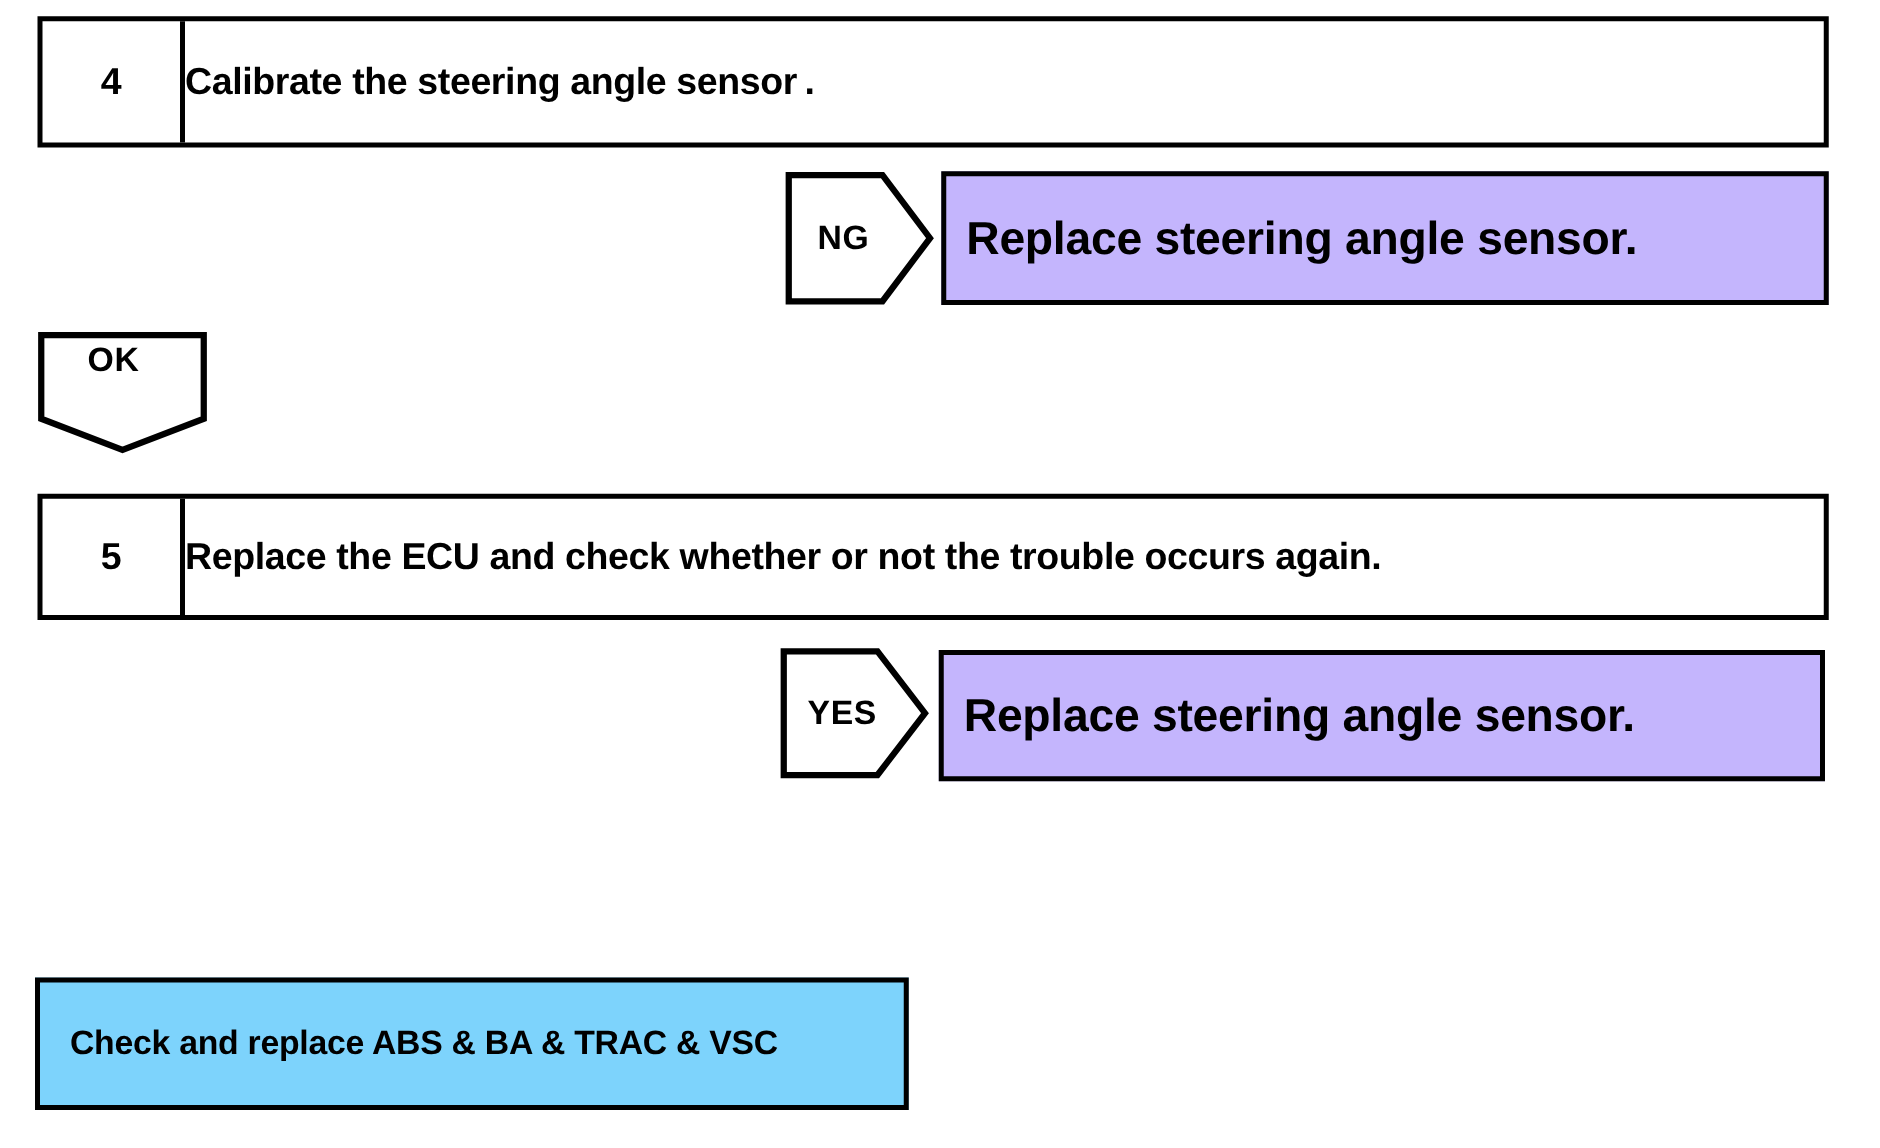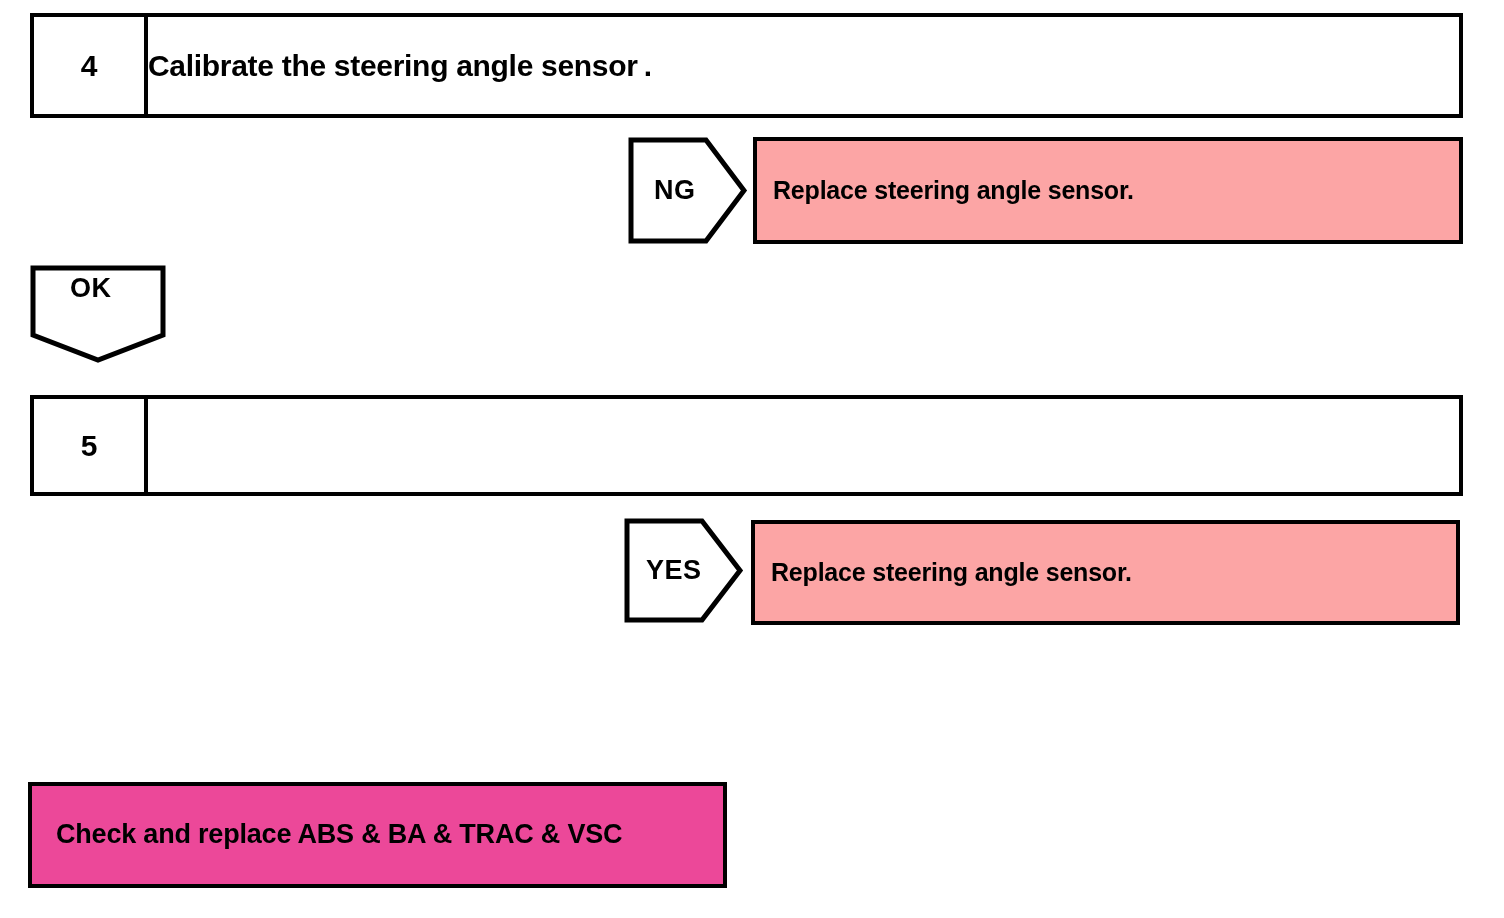--- a/index.html
+++ b/index.html
@@ -57,33 +57,33 @@
     white-space: nowrap;
   }
   .step-text .trailing-period {
     font-weight: bold;
     padding-left: 6px;
   }
 
   
   .result-box {
     border: 4px solid #000000;
-    background: #fca5a5;
+    background: #c4b5fd;
     display: flex;
     align-items: center;
     padding-left: 16px;
     padding-right: 12px;
-    font-size: 25px;
+    font-size: 37px;
     font-weight: bold;
     letter-spacing: -0.2px;
     white-space: nowrap;
   }
   .action-box {
     border: 4px solid #000000;
-    background: #ec4899;
+    background: #7dd3fc;
     display: flex;
     align-items: center;
     padding-left: 24px;
     padding-right: 10px;
     font-size: 27px;
     font-weight: bold;
     line-height: 1.08;
     letter-spacing: -0.2px;
   }
 
@@ -136,20 +136,23 @@
 
   <div class="arrow-shape" style="left:30px; top:265px; width:136px; height:98px;">
     <svg width="136" height="98" viewBox="0 0 136 98">
       <path class="shape-path" d="M 3 3 L 133 3 L 133 70 L 68 95 L 3 70 Z"></path>
     </svg>
     <span class="arrow-label" style="left:40px; top:8px;">OK</span>
   </div>
 
   <div class="node step-box" style="left:30px; top:395px; width:1433px; height:101px;">
     <div class="step-num">5</div>
+    <div class="step-text">
+      <span>Replace the ECU and check whether or not the trouble occurs again.</span>
+    </div>
   </div>
 
   <div class="arrow-shape" style="left:624px; top:518px; width:119px; height:105px;">
     <svg width="119" height="105" viewBox="0 0 119 105">
       <path class="shape-path" d="M 3 3 L 78 3 L 116 52.5 L 78 102 L 3 102 Z"></path>
     </svg>
     <span class="arrow-label" style="left:22px; top:37px;">YES</span>
   </div>
 
   <div class="node result-box" style="left:751px; top:520px; width:709px; height:105px;">

